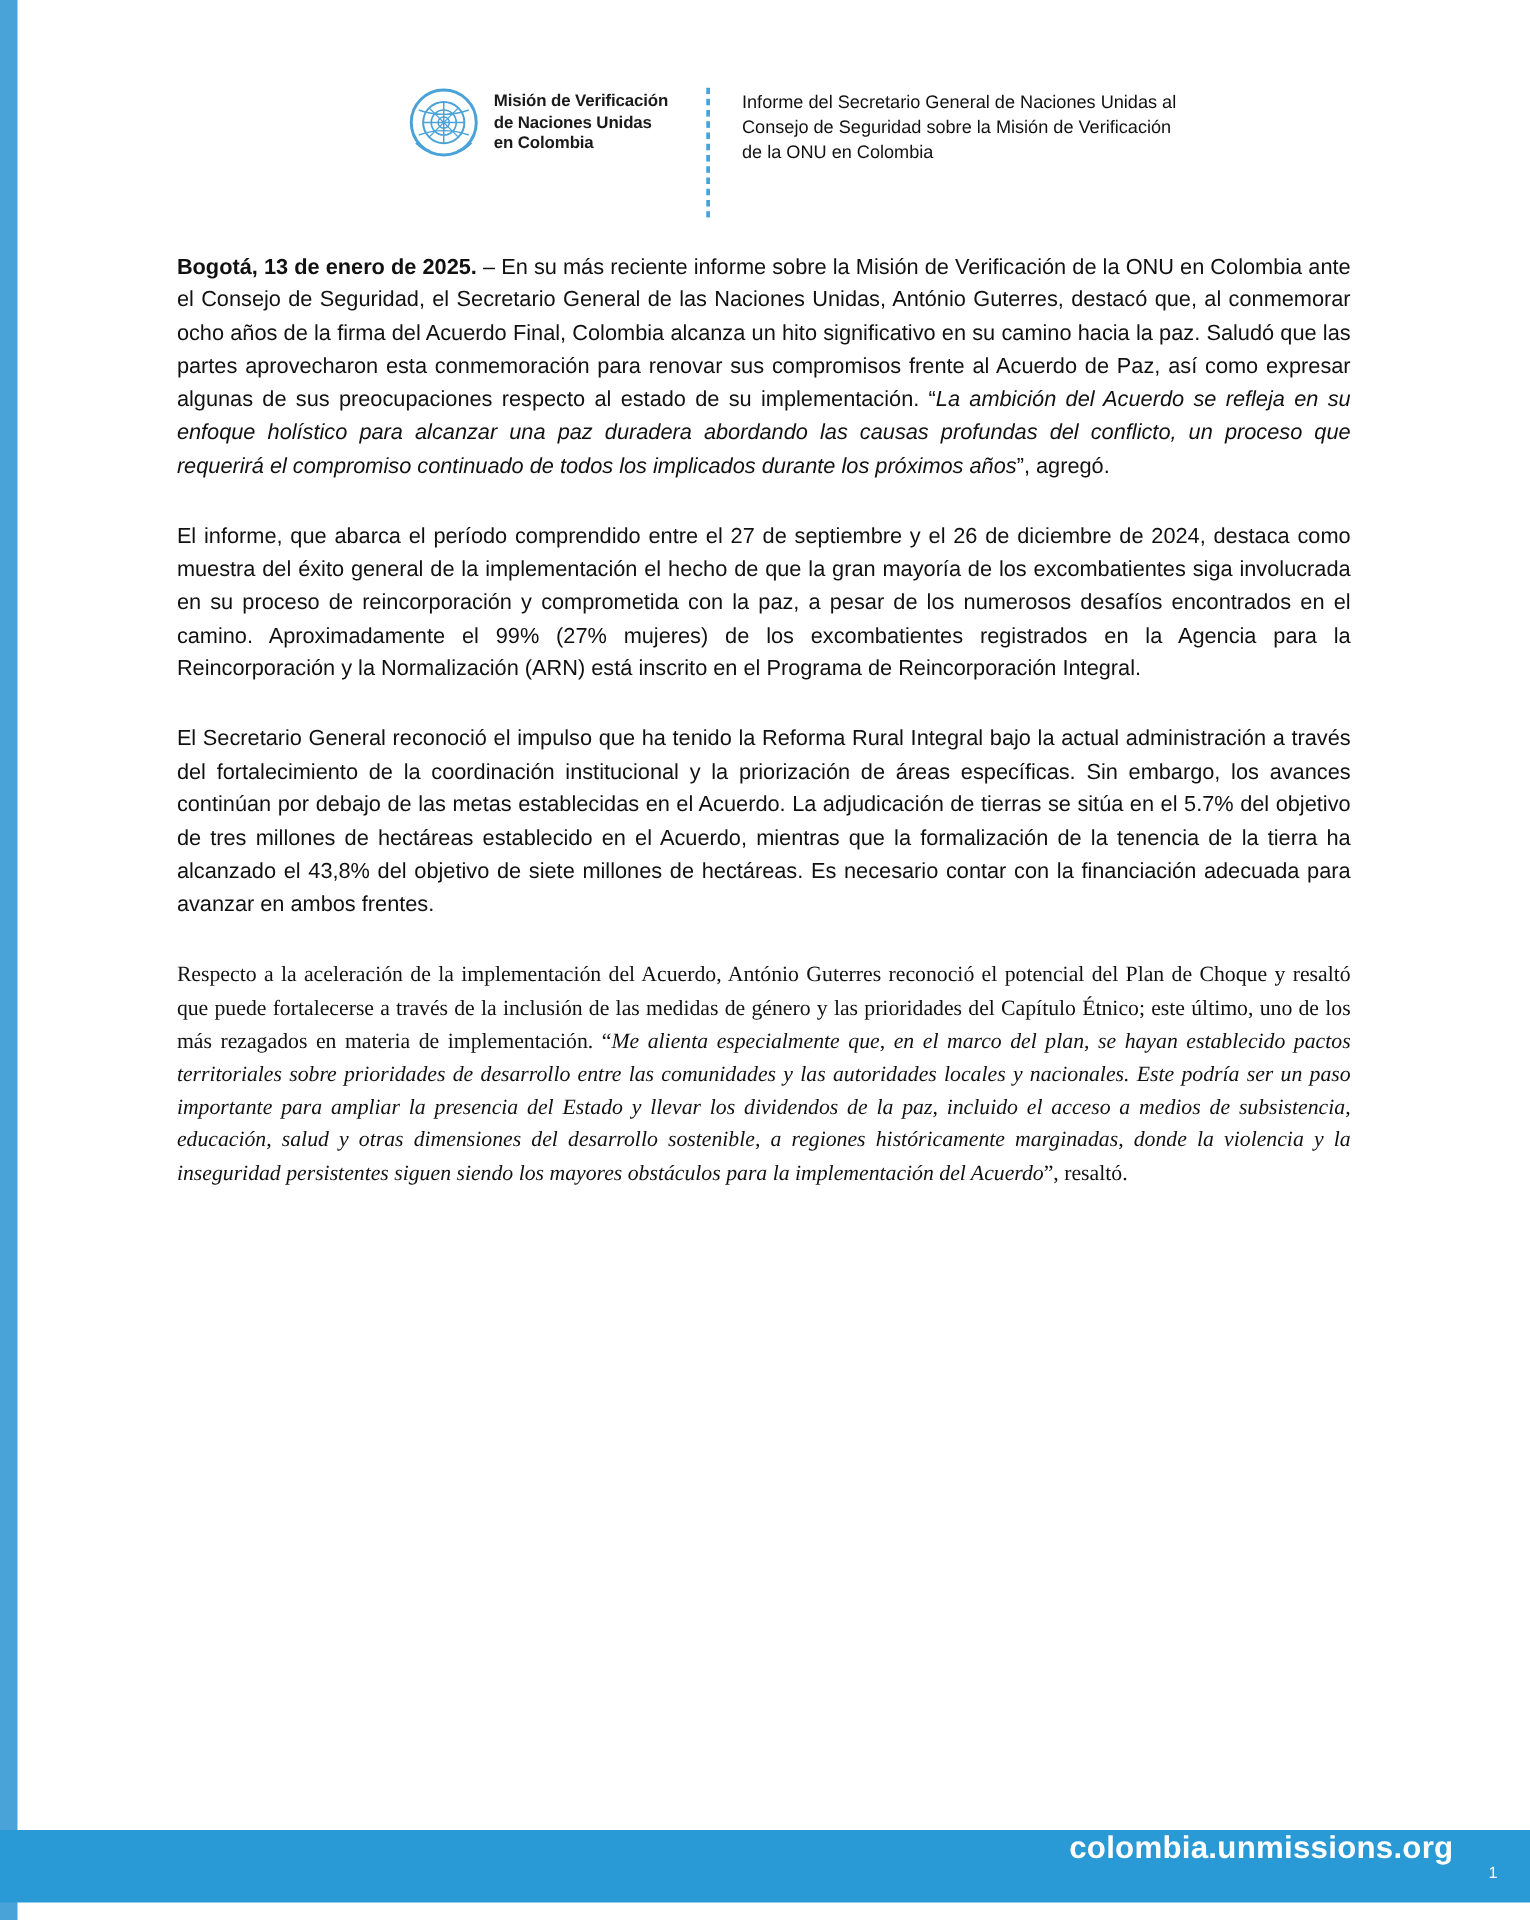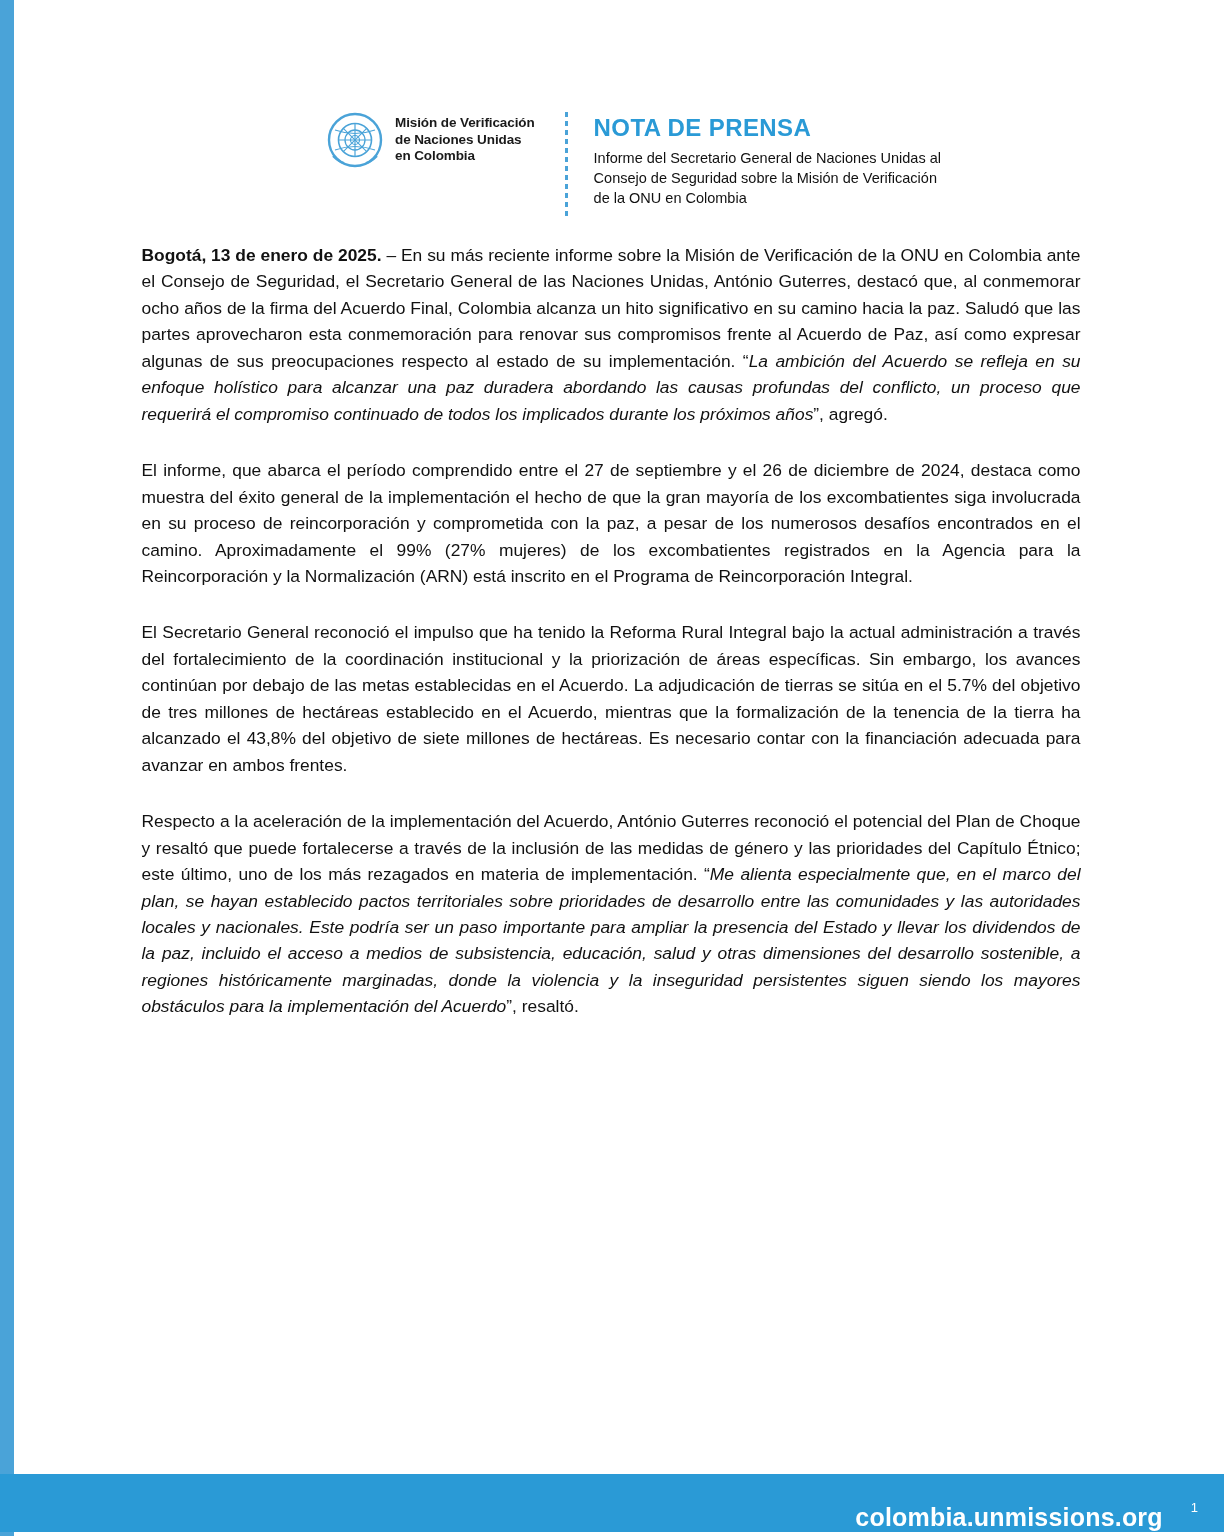--- a/index.html
+++ b/index.html
@@ -33,21 +33,21 @@
     width: 1210px;
     height: 1536px;
     box-sizing: border-box;
   }
 
   
   .masthead {
     display: flex;
     align-items: flex-start;
     justify-content: center;
-    padding-top: 112px;
+    padding-top: 70px;
     padding-left: 10px;
     margin-left: 20px;
   }
   .un-logo-block {
     display: flex;
     align-items: center;
     gap: 12px;
   }
   .un-emblem {
     width: 56px;
@@ -106,34 +106,34 @@
     margin: 26px auto 0 auto;
     width: 955px;
   }
   .body-copy p {
     margin: 0 16px 30px 0;
     font-size: 17.4px;
     line-height: 1.52;
     text-align: justify;
     color: #111111;
   }
-  .body-copy p:last-child { margin-bottom: 0; }
+  .body-copy p:last-child { margin-bottom: 0; font-family: Liberation Serif, serif; }
   .b { font-weight: bold; }
   .i { font-style: italic; }
 
   
   .footer {
     position: absolute;
     left: 0;
-    bottom: 4px;
+    bottom: 14px;
     width: 1224px;
     height: 58px;
     background: #2a9ad6;
     display: flex;
-    align-items: flex-end;
+    align-items: flex-start;
     justify-content: flex-end;
     padding-right: 26px;
     box-sizing: border-box;
   }
   .footer-url {
     color: #ffffff;
     font-size: 25px;
     font-weight: bold;
     letter-spacing: 0.2px;
   }
@@ -171,21 +171,20 @@
         </svg>
       </div>
       <div class="un-name">Misión de Verificación
 de Naciones Unidas
 en Colombia</div>
     </div>
 
     <div class="divider-dots"></div>
 
     <div class="press-block">
-      <div class="press-title">NOTA DE PRENSA</div>
       <div class="press-sub">Informe del Secretario General de Naciones Unidas al
 Consejo de Seguridad sobre la Misión de Verificación
 de la ONU en Colombia</div>
     </div>
   </div>
 
 
   <div class="body-copy">
 
     <p>

